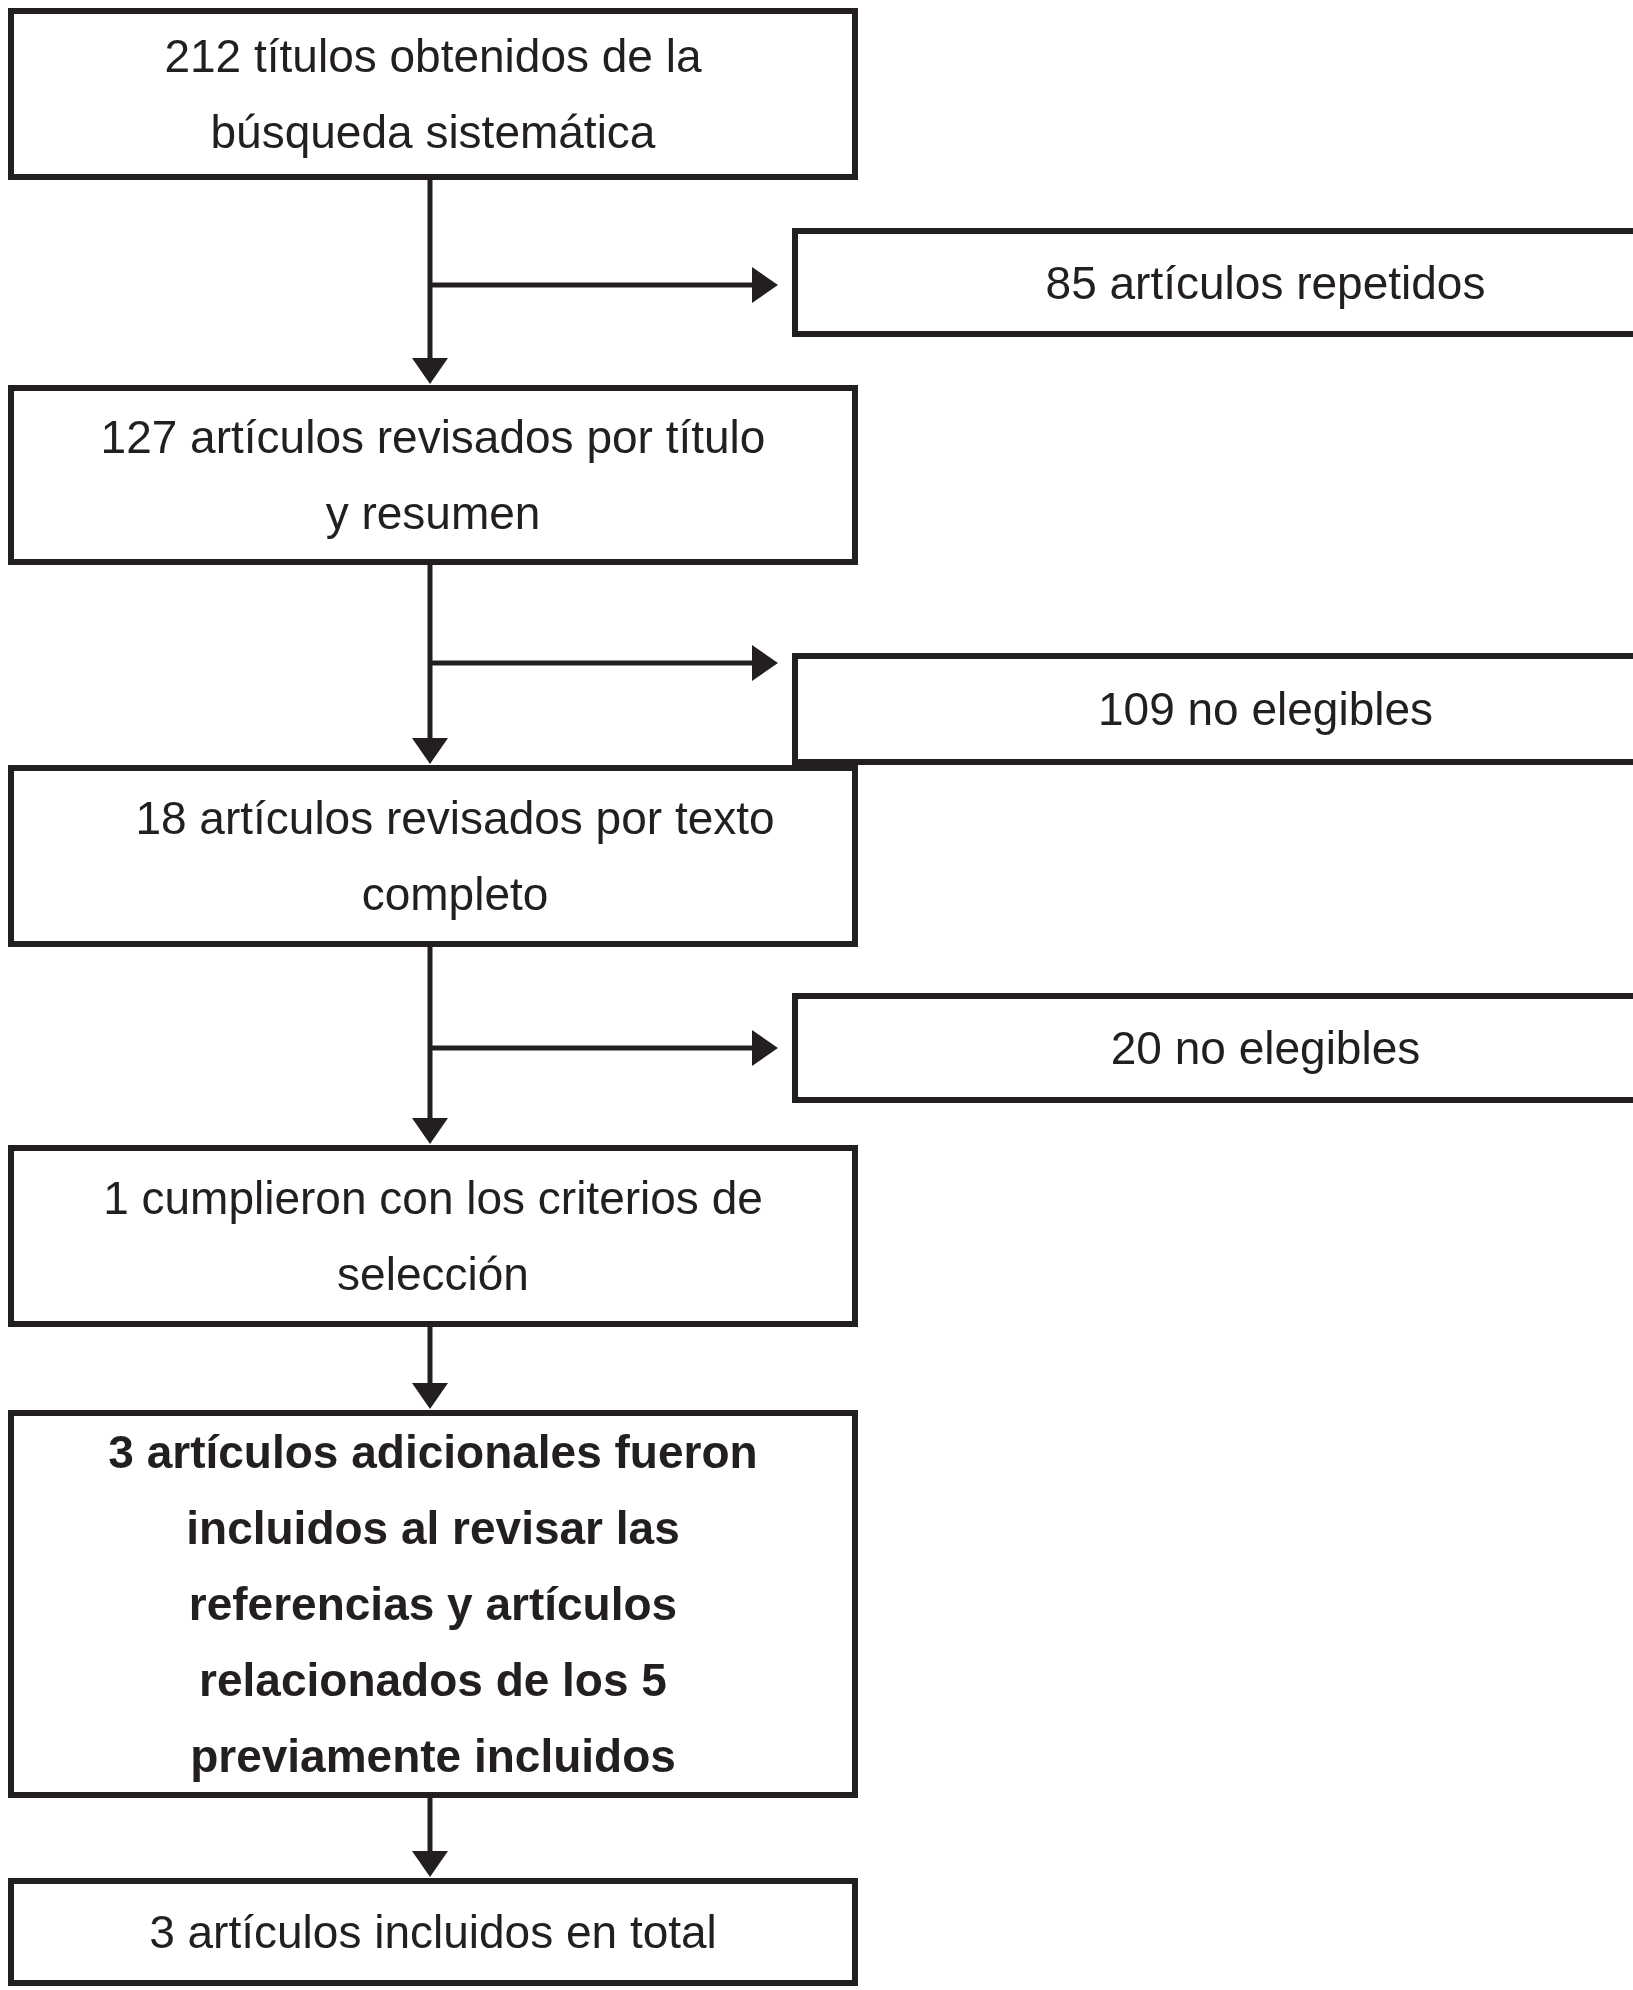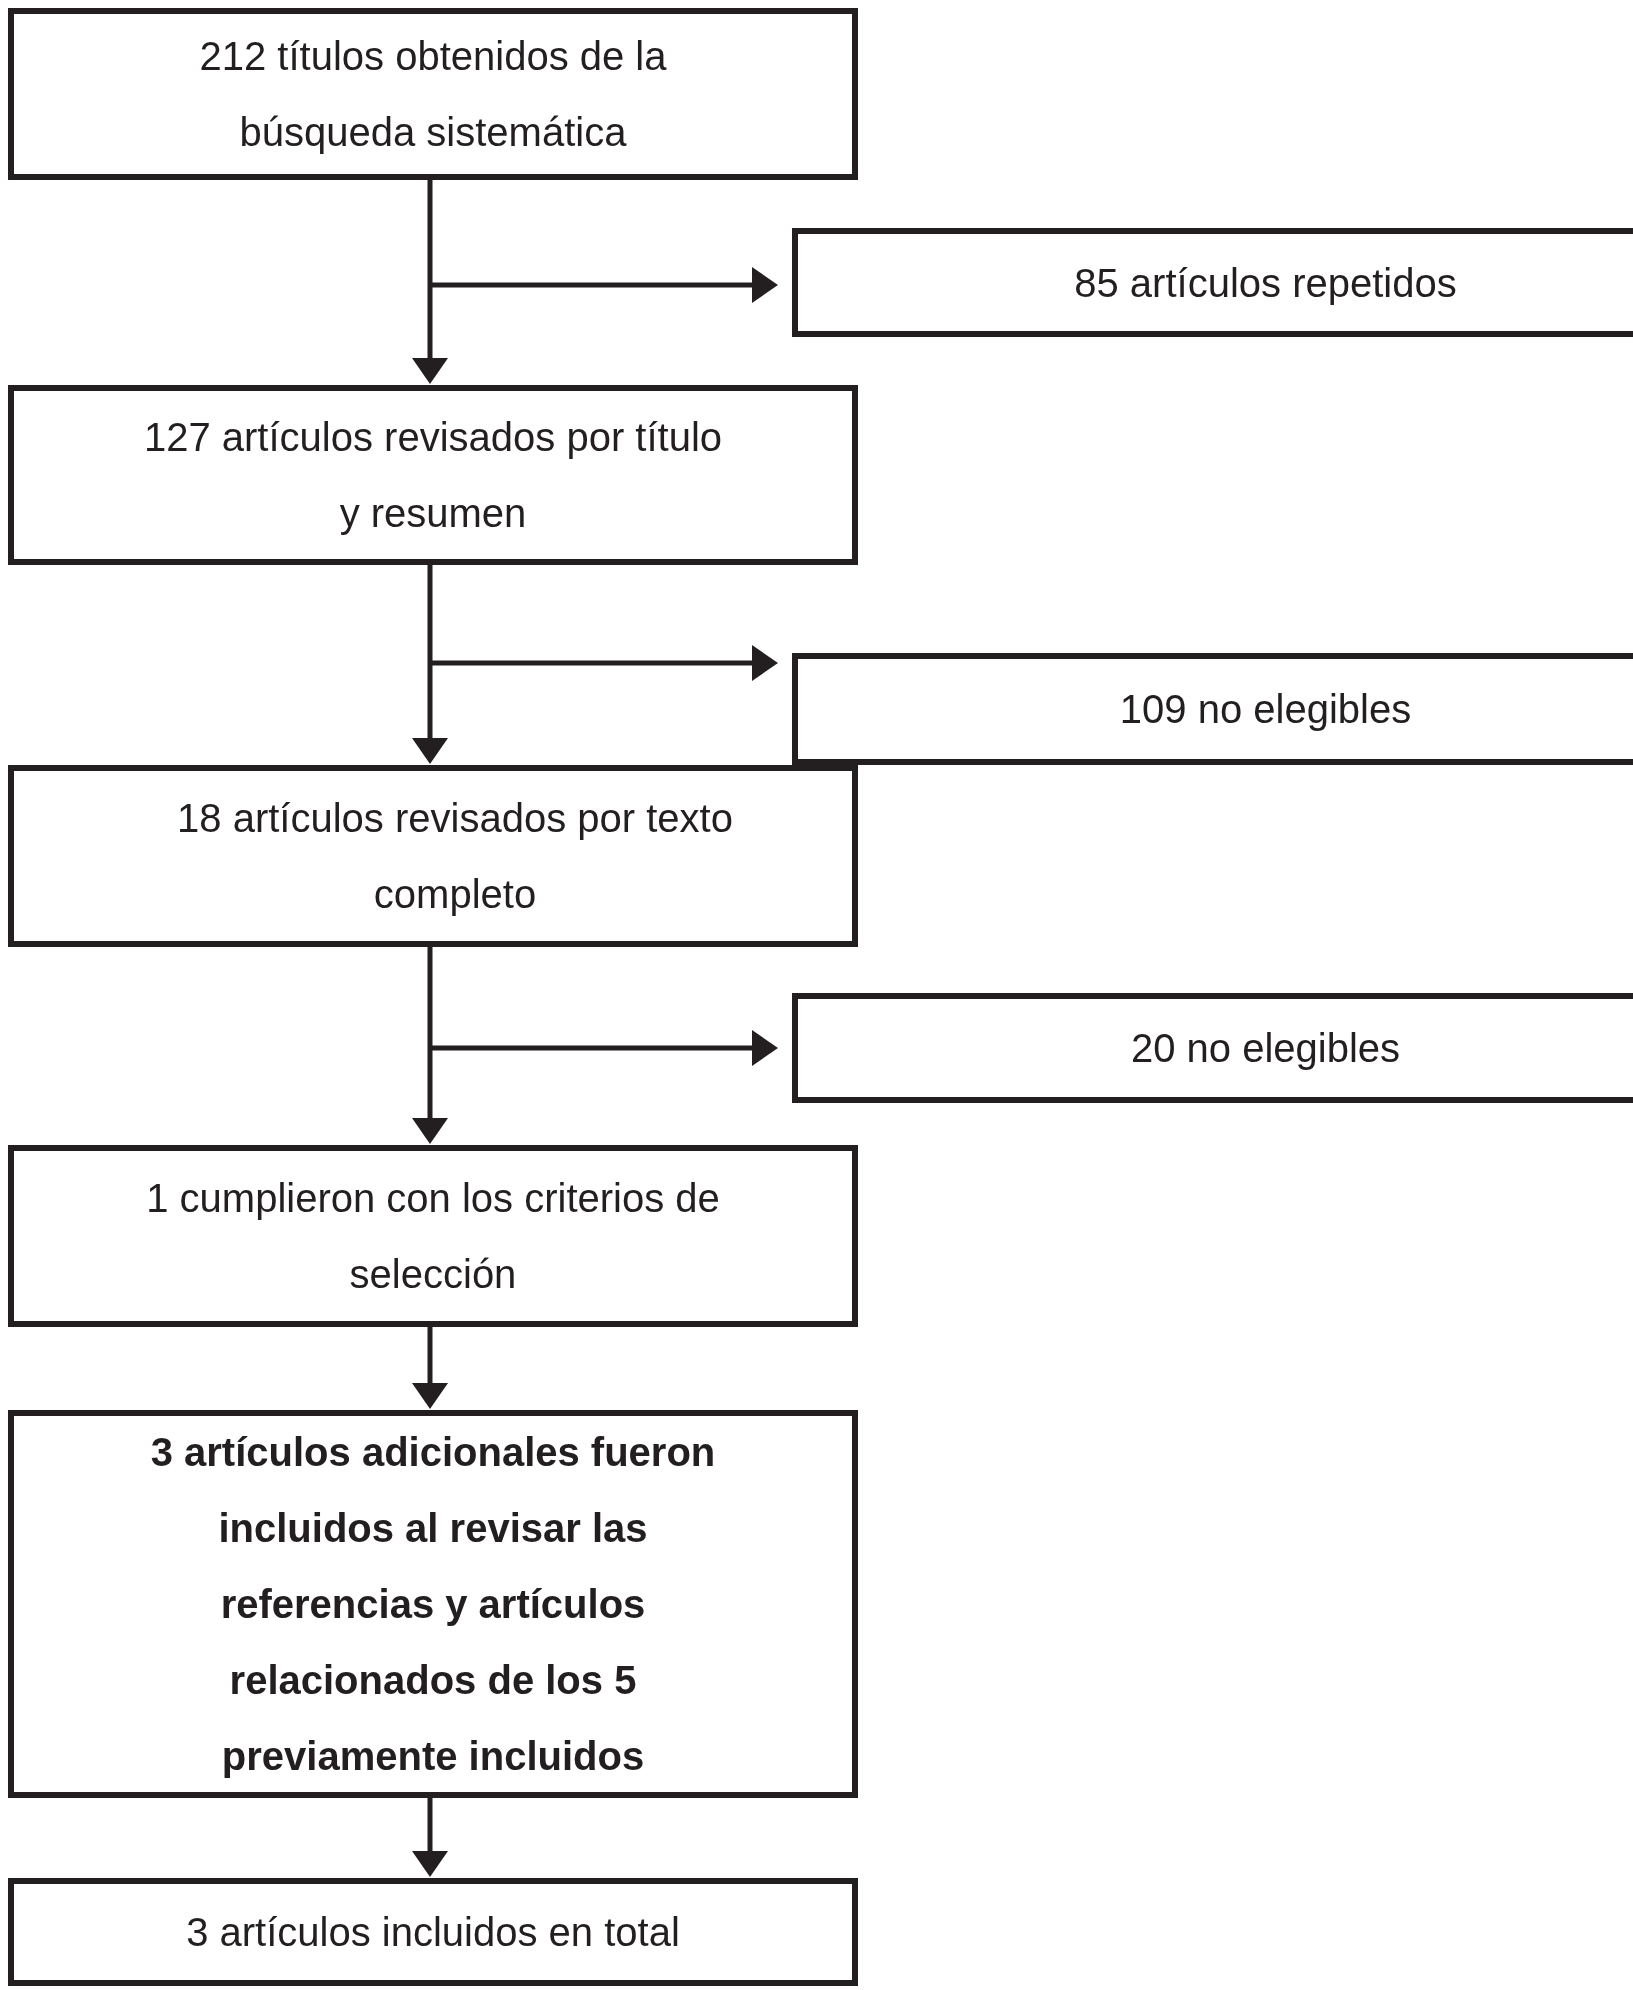--- a/index.html
+++ b/index.html
@@ -14,21 +14,21 @@
   }
   .connectors{position:absolute;left:0;top:0;width:1633px;height:1990px;}
   .connectors line{stroke:var(--ink);stroke-width:5;}
   .connectors polygon{fill:var(--ink);stroke:none;}
   .node{
     position:absolute;box-sizing:border-box;
     border:6px solid var(--ink);
     background:var(--paper);
     display:flex;align-items:center;justify-content:center;
     text-align:center;
-    font-size:40px;line-height:76px;
+    font-size:46px;line-height:76px;
     white-space:pre-line;
   }
   .node.left{left:8px;width:850px;}
   .node.right{left:792px;width:947px;}
   #n-titles        {top:8px;    height:172px;}
   #n-repeated      {top:228px;  height:109px;}
   #n-title-abstract{top:385px;  height:180px;}
   #n-noelig109     {top:613px;  height:112px;margin-top:40px;}
   #n-fulltext      {top:765px;  height:182px;padding-left:44px;}
   #n-noelig13      {top:993px;  height:110px;}

